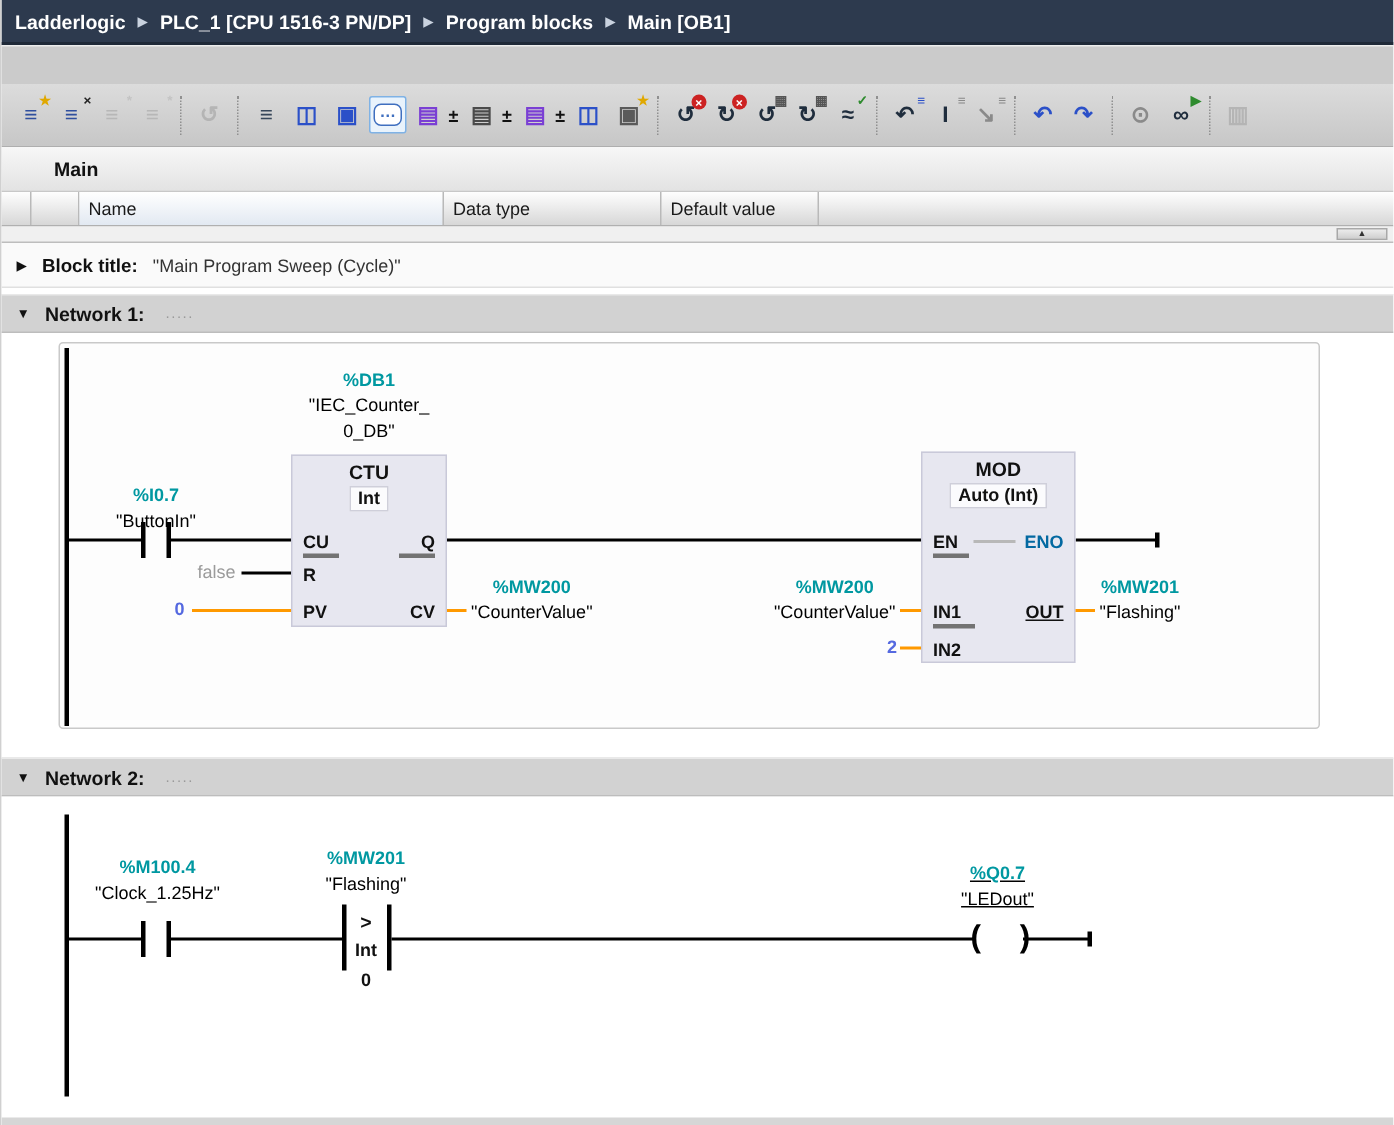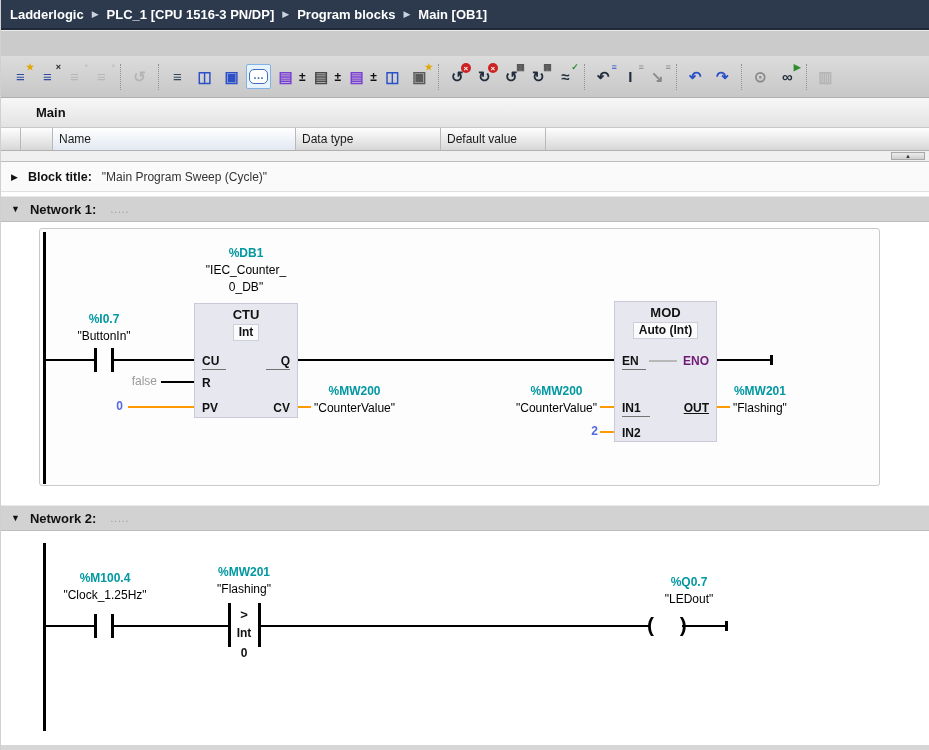--- a/index.html
+++ b/index.html
@@ -83,22 +83,22 @@
            text-align:right; cursor:pointer; }
   .const.gray { color:#9b9b9b; font-weight:normal; }
 
   .fbox { position:absolute; background:#e7e7f0; border:1px solid #c9c9d9; cursor:pointer; }
   .fbox-title { text-align:center; font-size:13px; font-weight:bold; color:#111111; padding-top:3px; }
   .fbox-sub { display:flex; justify-content:center; margin-top:2px; }
   .fbox-sub span { font-size:12px; font-weight:bold; color:#111111; background:#fbfbfd;
                    border:1px solid #cfcfda; padding:0 5px; line-height:15px; }
   .pin { position:absolute; font-size:12px; font-weight:bold; color:#111111; line-height:16px; }
   .pin.right { text-align:right; }
-  .pin.gray { color:#701a75; }
-  .pin-underline { border-bottom:1px solid #737373; }
+  .pin.gray { color:#0369a1; }
+  .pin-underline { border-bottom:3px solid #737373; }
   .eno-dash { position:absolute; height:2px; background:#b8b8b8; }
 
   .paren { position:absolute; font-size:21px; font-weight:bold; color:#000000;
            line-height:26px; cursor:pointer; letter-spacing:10px; }
   .cmp-mid { position:absolute; width:30px; text-align:center; font-weight:bold;
              color:#111111; cursor:pointer; }
   .bottom-strip { position:absolute; left:0; bottom:0; width:100%; height:5px; background:#d6d6d6; }
 </style>
 </head>
 <body>
@@ -255,21 +255,21 @@
   <div class="canvas" id="net1-canvas">
     <div class="lad-box"></div>
     <div class="rail" style="left:42px;top:10px;height:252px;"></div>
 
     <div class="wire" style="left:44px;top:137px;width:49px;"></div>
     <div class="wire" style="left:113px;top:137px;width:80px;"></div>
     <div class="wire" style="left:297px;top:137px;width:316px;"></div>
     <div class="wire" style="left:716px;top:137px;width:55px;"></div>
     <div class="tick" style="left:769px;top:133px;"></div>
 
-    <div class="opstack" style="left:43px;top:89px;width:120px;">
+    <div class="opstack" style="left:43px;top:100px;width:120px;">
       <div class="addr">%I0.7</div>
       <div class="opname">"ButtonIn"</div>
     </div>
     <div class="cbar" style="left:93px;top:126px;"></div>
     <div class="cbar" style="left:110px;top:126px;"></div>
 
     <div class="opstack" style="left:185px;top:23px;width:120px;">
       <div class="addr">%DB1</div>
       <div class="opname">"IEC_Counter_</div>
       <div class="opname">0_DB"</div>
@@ -355,21 +355,21 @@
     <div class="opstack" style="left:183px;top:33px;width:120px;">
       <div class="addr">%MW201</div>
       <div class="opname">"Flashing"</div>
     </div>
     <div class="cbar" style="left:227px;top:72px;height:44px;"></div>
     <div class="cbar" style="left:257px;top:72px;height:44px;"></div>
     <div class="cmp-mid" style="left:228px;top:76px;font-size:13px;">&gt;</div>
     <div class="cmp-mid" style="left:228px;top:95px;font-size:12px;">Int</div>
     <div class="cmp-mid const" style="left:228px;top:115px;text-align:center;">0</div>
 
-    <div class="opstack" style="left:628px;top:43px;width:120px;">
+    <div class="opstack" style="left:604px;top:43px;width:120px;text-decoration:underline;">
       <div class="addr">%Q0.7</div>
       <div class="opname">"LEDout"</div>
     </div>
     <div class="paren" style="left:646px;top:81px;">( )</div>
 
     <div class="bottom-strip"></div>
   </div>
 </div>
 
 </body></html>

